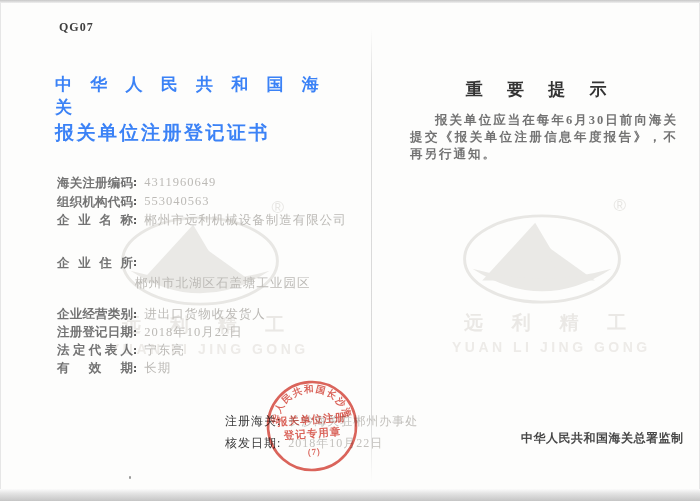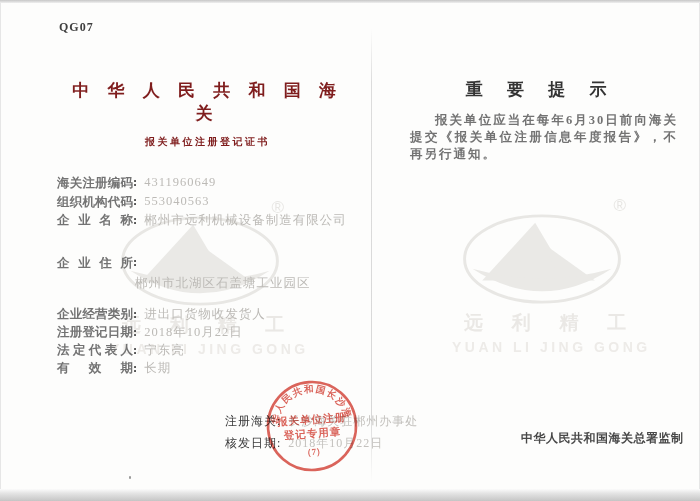--- a/index.html
+++ b/index.html
@@ -13,24 +13,24 @@
     background:linear-gradient(#c7c7c7,#efefef);}
   .edge-bottom{position:absolute;left:0;bottom:0;width:700px;height:12px;
     background:linear-gradient(#fbfbfb,#e2e2e2 40%,#c8c8c8 95%,#bfbfbf);}
   .fold{position:absolute;left:371px;top:28px;height:455px;width:1px;
     background:linear-gradient(to bottom,rgba(210,210,210,0),#dcdcdc 12%,#d8d8d8 85%,rgba(210,210,210,0));}
   .speck{position:absolute;left:129px;top:476px;width:2px;height:3px;background:#9a9a9a;border-radius:1px;}
 
   .form-code{position:absolute;left:59px;top:20px;font-size:12px;font-weight:bold;
     letter-spacing:1px;color:#3e3e3e;}
 
-  .cert-title{position:absolute;left:55px;top:79px;width:305px;text-align:center;
-    color:#7f1d1d;font-weight:bold;}
+  .cert-title{position:absolute;left:55px;top:73px;width:305px;text-align:left;
+    color:#3b82f6;font-weight:bold;}
   .cert-title .t1{font-size:17px;letter-spacing:7px;}
-  .cert-title .t2{font-size:10px;letter-spacing:2.5px;margin-top:10px;}
+  .cert-title .t2{font-size:19px;letter-spacing:2.5px;margin-top:1px;}
 
   .field{position:absolute;left:57px;font-size:12.5px;white-space:nowrap;z-index:4;}
   .flabel{display:inline-block;width:76px;font-weight:bold;color:#737373;
     text-align:justify;text-align-last:justify;vertical-align:top;}
   .fcolon{font-weight:bold;color:#3b3b3b;}
   .fvalue{margin-left:4px;color:#bcbab6;letter-spacing:1px;}
   .field.two-line .fvalue{display:block;margin-left:78px;margin-top:3px;}
 
   .issue-field{position:absolute;left:225px;font-size:12px;white-space:nowrap;z-index:4;}
   .issue-field .ilabel{font-weight:normal;color:#3b3b3b;letter-spacing:1px;}

